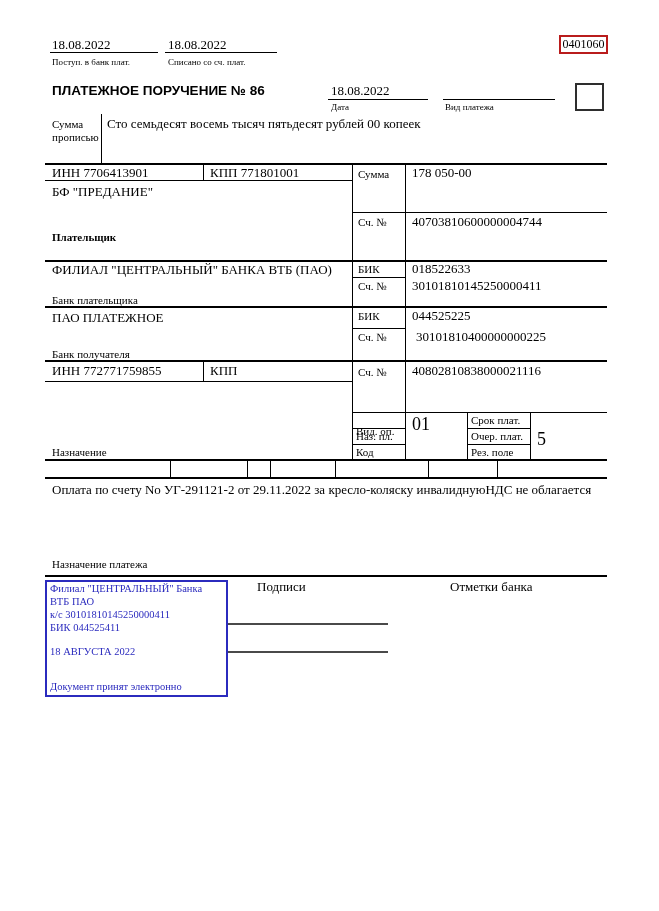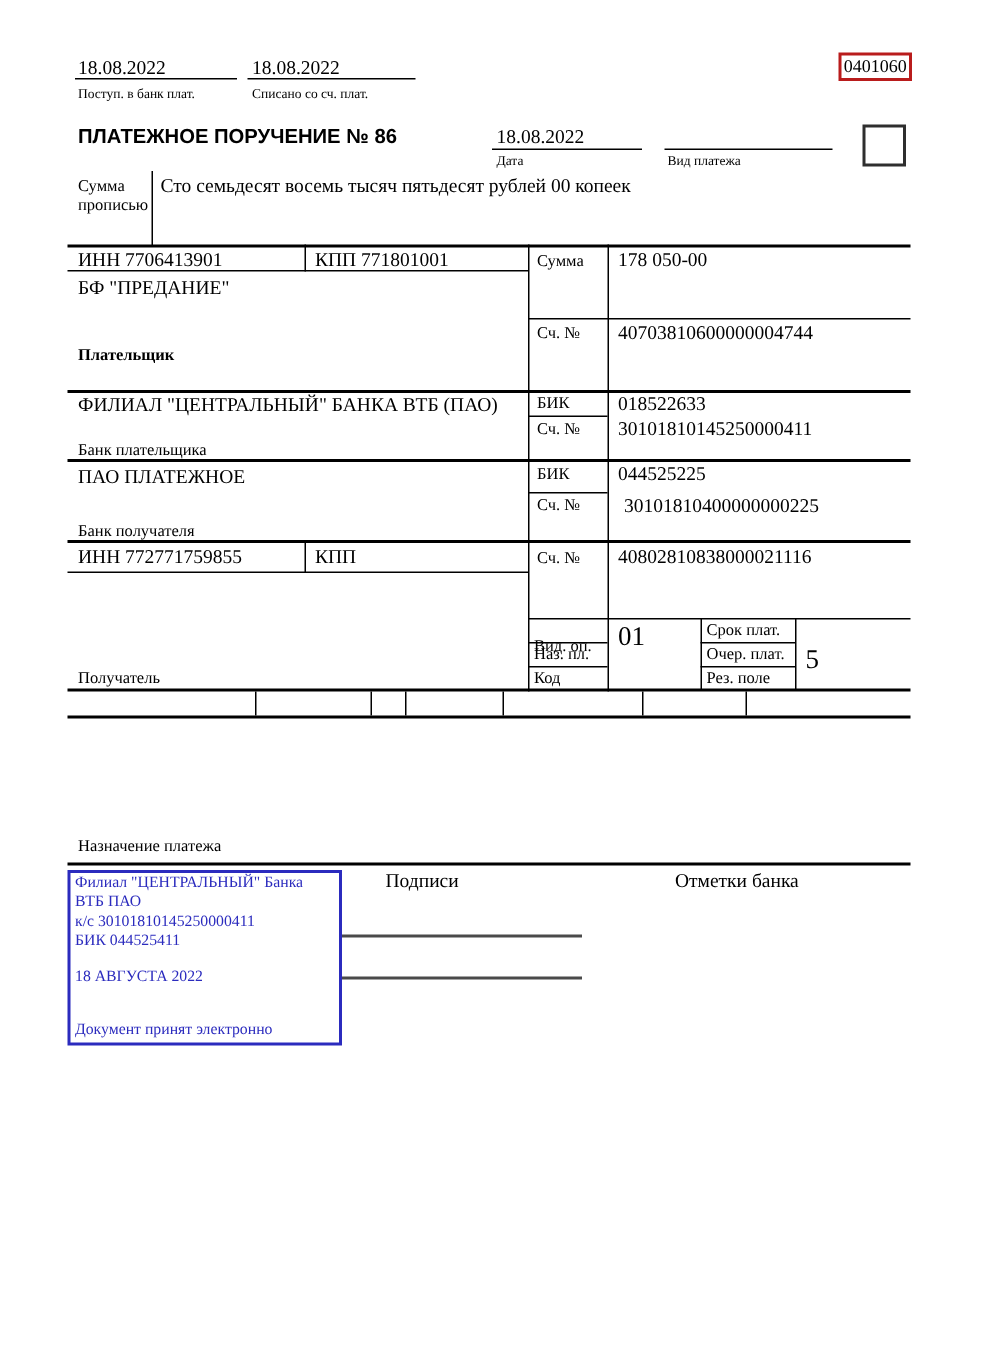--- a/index.html
+++ b/index.html
@@ -114,33 +114,34 @@
 
   <div class="t fs13" style="left:52px;top:311px;">ПАО ПЛАТЕЖНОЕ</div>
   <div class="t fs11" style="left:52px;top:348px;">Банк получателя</div>
   <div class="t fs11" style="left:358px;top:310px;">БИК</div>
   <div class="t fs13" style="left:412px;top:309px;">044525225</div>
   <div class="t fs11" style="left:358px;top:331px;">Сч. №</div>
   <div class="t fs13" style="left:416px;top:330px;font-family:Liberation Serif, serif;">30101810400000000225</div>
 
   <div class="t fs13" style="left:52px;top:364px;">ИНН 772771759855</div>
   <div class="t fs13" style="left:210px;top:364px;">КПП</div>
-  <div class="t fs11" style="left:52px;top:446px;">Получатель</div>
+  <div class="t fs11" style="left:52px;top:446px;">Назначение</div>
   <div class="t fs11" style="left:358px;top:366px;">Сч. №</div>
   <div class="t fs13" style="left:412px;top:364px;">40802810838000021116</div>
 
   <div class="t fs11" style="left:356px;top:425px;">Вид. оп.</div>
   <div class="t fs12" style="left:412px;top:414px;">01</div>
   <div class="t fs11" style="left:471px;top:414px;">Срок плат.</div>
   <div class="t fs11" style="left:356px;top:430px;">Наз. пл.</div>
   <div class="t fs11" style="left:471px;top:430px;">Очер. плат.</div>
   <div class="t fs12" style="left:537px;top:429px;">5</div>
   <div class="t fs11" style="left:356px;top:446px;">Код</div>
   <div class="t fs11" style="left:471px;top:446px;">Рез. поле</div>
 
+  <div class="t fs13" style="left:52px;top:483px;">Оплата по счету No УГ-291121-2 от 29.11.2022 за кресло-коляску инвалиднуюНДС не облагается</div>
   <div class="t fs11" style="left:52px;top:558px;">Назначение платежа</div>
   <div class="hl2" style="left:45px;top:575px;width:562px;"></div>
 
   <div class="stampbox"></div>
   <div class="blue" style="left:50px;top:583px;">Филиал "ЦЕНТРАЛЬНЫЙ" Банка</div>
   <div class="blue" style="left:50px;top:596px;">ВТБ ПАО</div>
   <div class="blue" style="left:50px;top:609px;">к/с 30101810145250000411</div>
   <div class="blue" style="left:50px;top:622px;">БИК 044525411</div>
   <div class="blue" style="left:50px;top:646px;">18 АВГУСТА 2022</div>
   <div class="blue" style="left:50px;top:681px;">Документ принят электронно</div>

